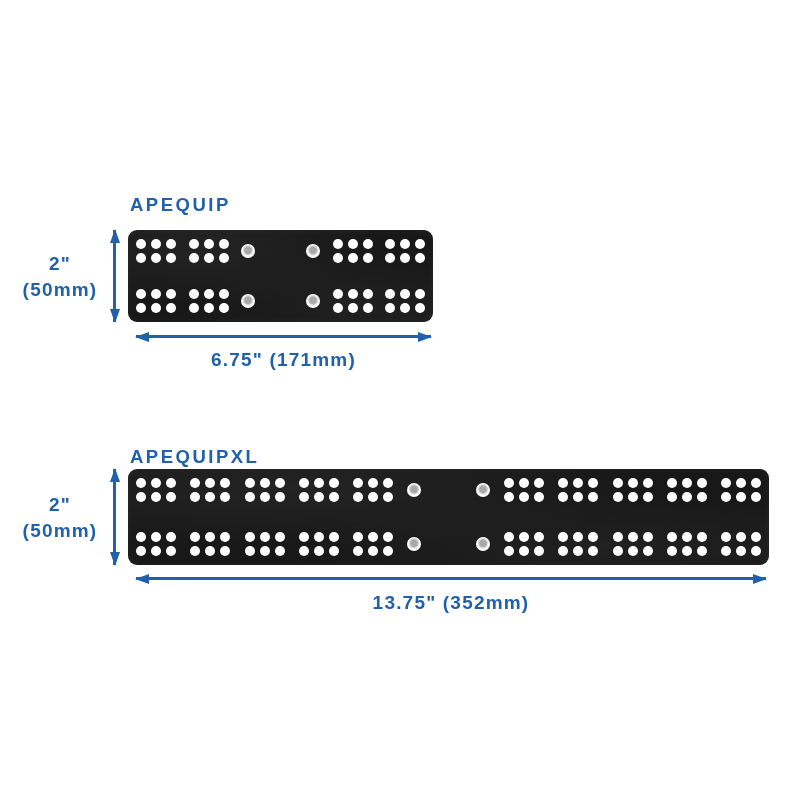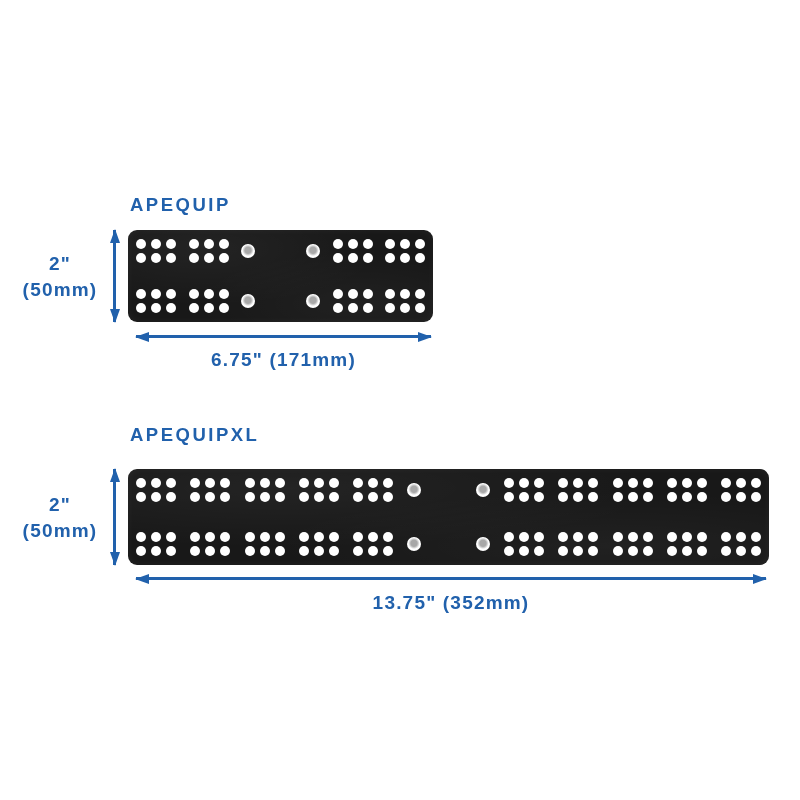--- a/index.html
+++ b/index.html
@@ -69,21 +69,21 @@
     border-left:14px solid var(--accent);
   }
   
   #figA .label  {left:130px;top:194px;}
   #figA .plate  {left:128px;top:230px;width:305px;height:92px;}
   #figA .arrow-v{left:113px;top:230px;height:92px;}
   #figA .dim-v  {left:14px;top:251px;width:92px;}
   #figA .arrow-h{left:136px;top:335px;width:295px;}
   #figA .dim-h  {left:133px;top:349px;width:301px;}
   
-  #figB .label  {left:130px;top:424px;}
+  #figB .label  {left:130px;top:446px;}
   #figB .plate  {left:128px;top:469px;width:641px;height:96px;}
   #figB .arrow-v{left:113px;top:469px;height:96px;}
   #figB .dim-v  {left:14px;top:492px;width:92px;}
   #figB .arrow-h{left:136px;top:577px;width:630px;}
   #figB .dim-h  {left:301px;top:592px;width:300px;}
 </style>
 </head>
 <body>
 
 <div class="canvas">

